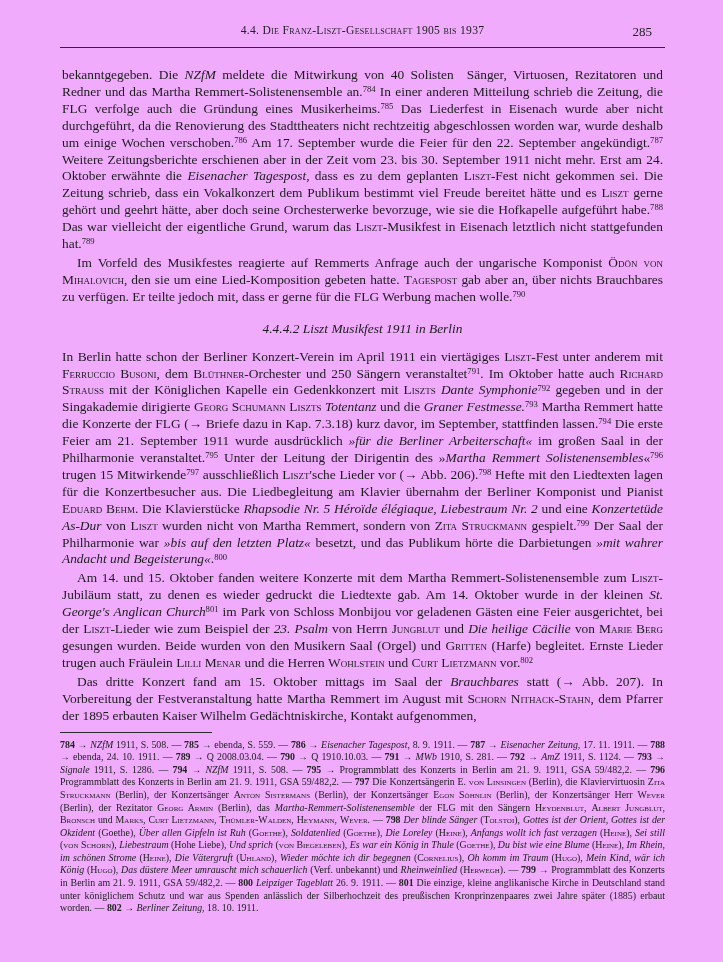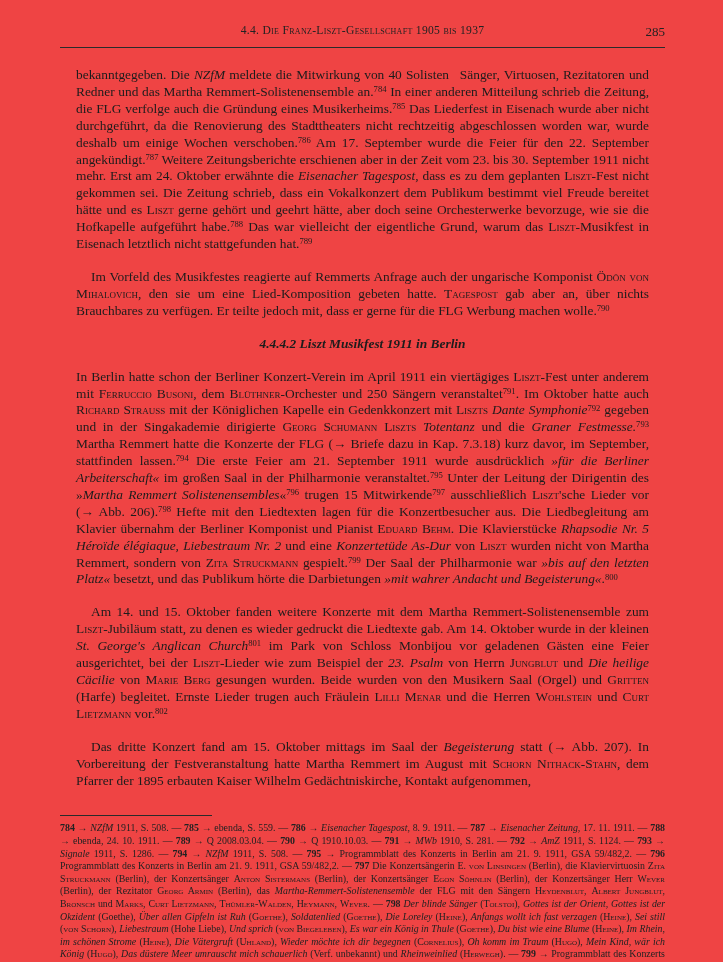--- a/index.html
+++ b/index.html
@@ -1,69 +1,69 @@
 <!DOCTYPE html>
 <html lang="de"><head>
 <meta charset="utf-8">
 <style>
   html, body { margin: 0; padding: 0; background: #ffffff; }
   .page {
     width: 723px;
     height: 962px;
     box-sizing: border-box;
-    background: #ef4444;
+    background: #f0abfc;
     color: #1c1c1c;
     font-family: "Liberation Serif", "DejaVu Serif", serif;
     padding: 24px 58px 0 60px;
     position: relative;
     overflow: hidden;
   }
   .page-header { position: relative; height: 18px; }
   .running-head {
     text-align: center;
     font-variant: small-caps;
     font-size: 11.6px;
     letter-spacing: 0.3px;
     color: #222;
   }
   .page-number {
     position: absolute;
-    right: 0; top: 0;
+    right: 13px; top: 0;
     font-size: 13px;
     color: #222;
   }
   .header-rule {
     border: none;
     border-top: 1.4px solid #2b2b2b;
     margin: 5px 0 0 0;
   }
   .page-body {
     margin-top: 19px;
     font-size: 13.4px;
     line-height: 16.9px;
     text-align: justify;
   }
-  .page-body p { margin: 16px; }
+  .page-body p { margin: 2px; }
   .page-body p.indent { text-indent: 15px; }
   .sc { font-variant: small-caps; }
   sup {
     font-size: 8.6px;
     line-height: 0;
     position: relative;
     top: -0.45em;
     vertical-align: baseline;
   }
   .section-heading {
-    font-weight: bold;
+    font-weight: normal;
     font-style: italic;
     text-align: center;
     font-size: 13.4px;
     margin: 15px 0 11px 0;
   }
-  .footnotes { margin-top: 26px; }
+  .footnotes { margin-top: 7px; }
   .fn-rule {
     width: 152px;
     border-top: 1.2px solid #2b2b2b;
     margin: 0 0 6px 0;
   }
   .fn-text {
     font-size: 9.9px;
     line-height: 12.6px;
     text-align: justify;
     color: #222;
@@ -82,21 +82,21 @@
   <hr class="header-rule">
 
   <main class="page-body">
     <p>bekanntgegeben. Die <i>NZfM</i> meldete die Mitwirkung von 40 Solisten  Sänger, Virtuosen, Rezitatoren und Redner und das Martha Remmert-Solistenensemble an.<sup>784</sup> In einer anderen Mitteilung schrieb die Zeitung, die FLG verfolge auch die Gründung eines Musikerheims.<sup>785</sup> Das Liederfest in Eisenach wurde aber nicht durchgeführt, da die Renovierung des Stadttheaters nicht rechtzeitig abgeschlossen worden war, wurde deshalb um einige Wochen verschoben.<sup>786</sup> Am 17. September wurde die Feier für den 22. September angekündigt.<sup>787</sup> Weitere Zeitungsberichte erschienen aber in der Zeit vom 23. bis 30. September 1911 nicht mehr. Erst am 24. Oktober erwähnte die <i>Eisenacher Tagespost</i>, dass es zu dem geplanten <span class="sc">Liszt</span>-Fest nicht gekommen sei. Die Zeitung schrieb, dass ein Vokalkonzert dem Publikum bestimmt viel Freude bereitet hätte und es <span class="sc">Liszt</span> gerne gehört und geehrt hätte, aber doch seine Orchesterwerke bevorzuge, wie sie die Hofkapelle aufgeführt habe.<sup>788</sup> Das war vielleicht der eigentliche Grund, warum das <span class="sc">Liszt</span>-Musikfest in Eisenach letztlich nicht stattgefunden hat.<sup>789</sup></p>
     <p class="indent">Im Vorfeld des Musikfestes reagierte auf Remmerts Anfrage auch der ungarische Komponist <span class="sc">Ödön von Mihalovich</span>, den sie um eine Lied-Komposition gebeten hatte. <span class="sc">Tagespost</span> gab aber an, über nichts Brauchbares zu verfügen. Er teilte jedoch mit, dass er gerne für die FLG Werbung machen wolle.<sup>790</sup></p>
 
     <h2 class="section-heading">4.4.4.2 Liszt Musikfest 1911 in Berlin</h2>
 
     <p>In Berlin hatte schon der Berliner Konzert-Verein im April 1911 ein viertägiges <span class="sc">Liszt</span>-Fest unter anderem mit <span class="sc">Ferruccio Busoni</span>, dem <span class="sc">Blüthner</span>-Orchester und 250 Sängern veranstaltet<sup>791</sup>. Im Oktober hatte auch <span class="sc">Richard Strauss</span> mit der Königlichen Kapelle ein Gedenkkonzert mit <span class="sc">Liszts</span> <i>Dante Symphonie</i><sup>792</sup> gegeben und in der Singakademie dirigierte <span class="sc">Georg Schumann</span> <span class="sc">Liszts</span> <i>Totentanz</i> und die <i>Graner Festmesse.</i><sup>793</sup> Martha Remmert hatte die Konzerte der FLG (→ Briefe dazu in Kap. 7.3.18) kurz davor, im September, stattfinden lassen.<sup>794</sup> Die erste Feier am 21. September 1911 wurde ausdrücklich <i>»für die Berliner Arbeiterschaft«</i> im großen Saal in der Philharmonie veranstaltet.<sup>795</sup> Unter der Leitung der Dirigentin des »<i>Martha Remmert Solistenensembles</i>«<sup>796</sup> trugen 15 Mitwirkende<sup>797</sup> ausschließlich <span class="sc">Liszt</span>'sche Lieder vor (→ Abb. 206).<sup>798</sup> Hefte mit den Liedtexten lagen für die Konzertbesucher aus. Die Liedbegleitung am Klavier übernahm der Berliner Komponist und Pianist <span class="sc">Eduard Behm</span>. Die Klavierstücke <i>Rhapsodie Nr. 5 Héroïde élégiaque, Liebestraum Nr. 2</i> und eine <i>Konzertetüde As-Dur</i> von <span class="sc">Liszt</span> wurden nicht von Martha Remmert, sondern von <span class="sc">Zita Struckmann</span> gespielt.<sup>799</sup> Der Saal der Philharmonie war <i>»bis auf den letzten Platz«</i> besetzt, und das Publikum hörte die Darbietungen <i>»mit wahrer Andacht und Begeisterung«</i>.<sup>800</sup></p>
     <p class="indent">Am 14. und 15. Oktober fanden weitere Konzerte mit dem Martha Remmert-Solistenensemble zum <span class="sc">Liszt</span>-Jubiläum statt, zu denen es wieder gedruckt die Liedtexte gab. Am 14. Oktober wurde in der kleinen <i>St. George's Anglican Church</i><sup>801</sup> im Park von Schloss Monbijou vor geladenen Gästen eine Feier ausgerichtet, bei der <span class="sc">Liszt</span>-Lieder wie zum Beispiel der <i>23. Psalm</i> von Herrn <span class="sc">Jungblut</span> und <i>Die heilige Cäcilie</i> von <span class="sc">Marie Berg</span> gesungen wurden. Beide wurden von den Musikern Saal (Orgel) und <span class="sc">Gritten</span> (Harfe) begleitet. Ernste Lieder trugen auch Fräulein <span class="sc">Lilli Menar</span> und die Herren <span class="sc">Wohlstein</span> und <span class="sc">Curt Lietzmann</span> vor.<sup>802</sup></p>
-    <p class="indent">Das dritte Konzert fand am 15. Oktober mittags im Saal der <i>Begeisterung</i> statt (→ Abb. 207). In Vorbereitung der Festveranstaltung hatte Martha Remmert im August mit <span class="sc">Schorn Nithack-Stahn</span>, dem Pfarrer der 1895 erbauten Kaiser Wilhelm Gedächtniskirche, Kontakt aufgenommen,</p>
+    <p class="indent">Das dritte Konzert fand am 15. Oktober mittags im Saal der <i>Brauchbares</i> statt (→ Abb. 207). In Vorbereitung der Festveranstaltung hatte Martha Remmert im August mit <span class="sc">Schorn Nithack-Stahn</span>, dem Pfarrer der 1895 erbauten Kaiser Wilhelm Gedächtniskirche, Kontakt aufgenommen,</p>
   </main>
 
   <footer class="footnotes">
     <div class="fn-rule"></div>
     <div class="fn-text"><b>784</b> → <i>NZfM</i> 1911, S. 508. — <b>785</b> → ebenda, S. 559. — <b>786</b> → <i>Eisenacher Tagespost</i>, 8. 9. 1911. — <b>787</b> → <i>Eisenacher Zeitung</i>, 17. 11. 1911. — <b>788</b> → ebenda, 24. 10. 1911. — <b>789</b> → Q 2008.03.04. — <b>790</b> → Q 1910.10.03. — <b>791</b> → <i>MWb</i> 1910, S. 281. — <b>792</b> → <i>AmZ</i> 1911, S. 1124. — <b>793</b> → <i>Signale</i> 1911, S. 1286. — <b>794</b> → <i>NZfM</i> 1911, S. 508. — <b>795</b> → Programmblatt des Konzerts in Berlin am 21. 9. 1911, GSA 59/482,2. — <b>796</b> Programmblatt des Konzerts in Berlin am 21. 9. 1911, GSA 59/482,2. — <b>797</b> Die Konzertsängerin E. <span class="sc">von Linsingen</span> (Berlin), die Klaviervirtuosin <span class="sc">Zita Struckmann</span> (Berlin), der Konzertsänger <span class="sc">Anton Sistermans</span> (Berlin), der Konzertsänger <span class="sc">Egon Söhnlin</span> (Berlin), der Konzertsänger Herr <span class="sc">Wever</span> (Berlin), der Rezitator <span class="sc">Georg Armin</span> (Berlin), das <i>Martha-Remmert-Solisten­ensemble</i> der FLG mit den Sängern <span class="sc">Heydenblut</span>, <span class="sc">Albert Jungblut</span>, <span class="sc">Bronsch</span> und <span class="sc">Marks</span>, <span class="sc">Curt Lietzmann</span>, <span class="sc">Thümler-Walden</span>, <span class="sc">Heymann</span>, <span class="sc">Wever</span>. — <b>798</b> <i>Der blinde Sänger</i> (<span class="sc">Tolstoi</span>), <i>Gottes ist der Orient, Gottes ist der Okzident</i> (Goethe), <i>Über allen Gipfeln ist Ruh</i> (<span class="sc">Goethe</span>), <i>Soldatenlied</i> (<span class="sc">Goethe</span>), <i>Die Loreley</i> (<span class="sc">Heine</span>), <i>Anfangs wollt ich fast verzagen</i> (<span class="sc">Heine</span>), <i>Sei still</i> (<span class="sc">von Schorn</span>), <i>Liebestraum</i> (Hohe Liebe), <i>Und sprich</i> (<span class="sc">von Biegeleben</span>), <i>Es war ein König in Thule</i> (<span class="sc">Goethe</span>), <i>Du bist wie eine Blume</i> (<span class="sc">Heine</span>), <i>Im Rhein, im schönen Strome</i> (<span class="sc">Heine</span>), <i>Die Vätergruft</i> (<span class="sc">Uhland</span>), <i>Wieder möchte ich dir begegnen</i> (<span class="sc">Cornelius</span>), <i>Oh komm im Traum</i> (<span class="sc">Hugo</span>), <i>Mein Kind, wär ich König</i> (<span class="sc">Hugo</span>), <i>Das düstere Meer umrauscht mich schauerlich</i> (Verf. unbekannt) und <i>Rheinweinlied</i> (<span class="sc">Herwegh</span>). — <b>799</b> → Programmblatt des Konzerts in Berlin am 21. 9. 1911, GSA 59/482,2. — <b>800</b> <i>Leipziger Tageblatt</i> 26. 9. 1911. — <b>801</b> Die einzige, kleine anglikanische Kirche in Deutschland stand unter königlichem Schutz und war aus Spenden anlässlich der Silberhochzeit des preußischen Kronprinzenpaares zwei Jahre später (1885) erbaut worden. — <b>802</b> → <i>Berliner Zeitung</i>, 18. 10. 1911.</div>
   </footer>
 
 </div>
 
 </body></html>

